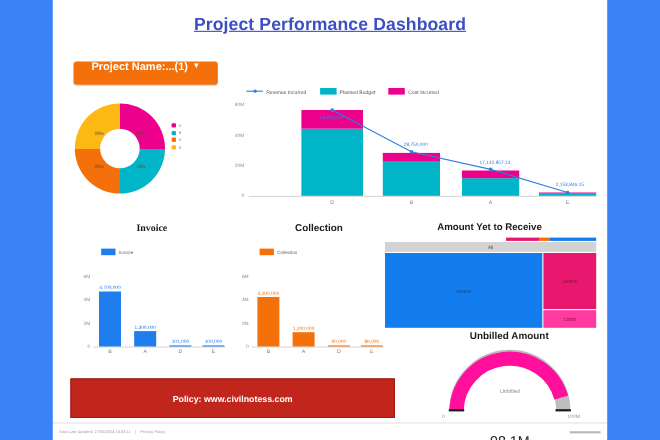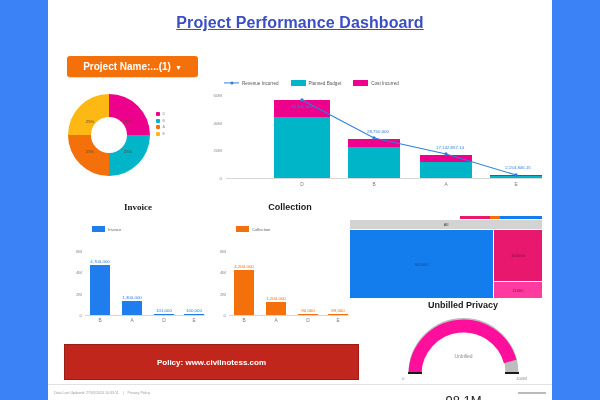--- a/index.html
+++ b/index.html
@@ -40,21 +40,21 @@
   }
 
   
   .slicer {
     position: absolute;
     left: 19px; top: 56px;
     width: 131px; height: 21px;
     background: #f4700a;
     border-radius: 3px;
     display: flex;
-    align-items: center;
+    align-items: flex-start;
     justify-content: center;
     gap: 4px;
     color: #ffffff;
     font-size: 10px;
     font-weight: bold;
     cursor: pointer;
     box-shadow: 0 1px 1px rgba(0,0,0,0.15);
   }
   .slicer .caret {
     font-size: 7px;
@@ -469,35 +469,36 @@
         <div class="bar-val" style="left:128px; top:110px; color:#f4700a;">89,000</div>
 
         <div class="axis-x-lbl" style="left:34px; top:120px;">B</div>
         <div class="axis-x-lbl" style="left:66px; top:120px;">A</div>
         <div class="axis-x-lbl" style="left:98px; top:120px;">D</div>
         <div class="axis-x-lbl" style="left:128px; top:120px;">E</div>
       </div>
     </div>
 
     <div id="treemap-panel">
+      <div class="panel-title">Amount Yet to Receive</div>
 
       <div class="tm-strip" style="left:120px; top:18px; width:30px; background:#e8186f;"></div>
       <div class="tm-strip" style="left:150px; top:18px; width:10px; background:#f4700a;"></div>
       <div class="tm-strip" style="left:160px; top:18px; width:42px; background:#147ded;"></div>
 
       <div class="tm-body">
         <div class="tm-header">All</div>
         <div class="tm-cell" style="left:0; top:10px; width:143px; height:68px; background:#147ded; color:#0a4f99;">300000</div>
         <div class="tm-cell" style="left:144px; top:10px; width:48px; height:51px; background:#e8186f; color:#8c0c42;">160000</div>
         <div class="tm-cell" style="left:144px; top:62px; width:48px; height:16px; background:#ff3ba0; color:#8c0c42;">11000</div>
       </div>
     </div>
 
     <div id="gauge-panel">
-      <div class="panel-title">Unbilled Privacy</div>
+      <div class="panel-title">Unbilled Amount</div>
       <div class="gauge-wrap">
         <svg width="115" height="62" viewBox="0 0 115 62">
           <path d="M 9 57 A 48.5 48.5 0 0 1 106 57" fill="none" stroke="#bdbdbd" stroke-width="13"></path>
           <path d="M 9 57 A 48.5 48.5 0 0 1 104.2 45.5" fill="none" stroke="#ff0f9b" stroke-width="13"></path>
           <rect x="2" y="56" width="14" height="2" fill="#1a1a1a"></rect>
           <rect x="99" y="56" width="14" height="2" fill="#1a1a1a"></rect>
         </svg>
         <div class="gauge-txt-small">Unbilled</div>
         <div class="gauge-txt-big">98.1M</div>
         <div class="gauge-min">0</div>

